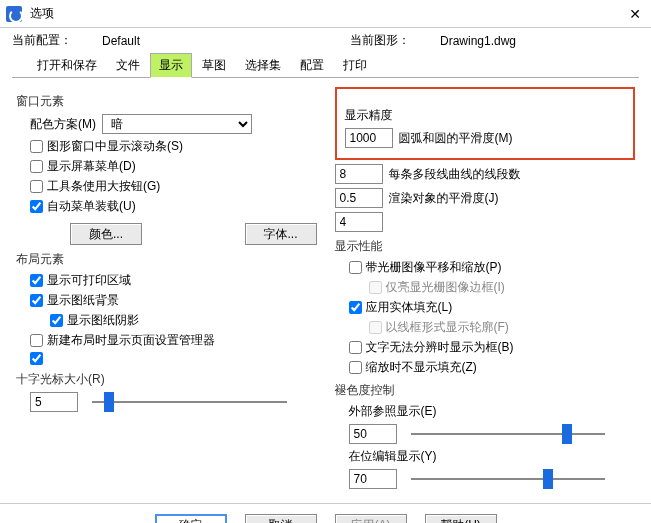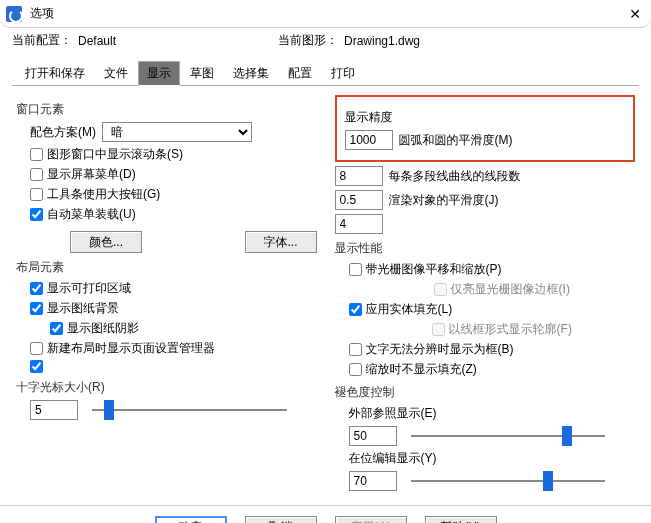--- a/index.html
+++ b/index.html
@@ -1,36 +1,36 @@
 <!DOCTYPE html>
 <html><head>
 <meta charset="utf-8">
 <style>
   * { box-sizing: border-box; font-family: "Microsoft YaHei", SimSun, sans-serif; font-size: 12px; }
   body { margin: 0; background: #fff; width: 651px; height: 523px; overflow: hidden; }
-  .titlebar { height: 28px; border-bottom: 1px solid #ccc; display: flex; align-items: center; padding: 0 6px; border-radius: 10px; }
+  .titlebar { height: 28px; border-bottom: 1px solid #ccc; display: flex; align-items: center; padding: 0 6px; }
   .titlebar .icon { width: 16px; height: 16px; background: #2a6bd6; margin-right: 8px; border-radius:2px; position:relative;}
   .titlebar .icon::after{content:"";position:absolute;left:3px;top:3px;width:10px;height:10px;border:2px solid #fff;border-radius:50%;border-top-color:transparent;}
   .titlebar .title { flex: 1; }
   .titlebar .close { font-size: 14px; padding: 0 4px; cursor:pointer;}
-  .contextrow { display:flex; align-items:center; padding: 4px 12px; }
+  .contextrow { display:flex; align-items:center; padding: 4px 12px; gap: 24px; }
   .contextrow .lbl { margin-right: 6px; }
   .contextrow .val { min-width:160px; }
-  .tabs { display:flex; padding: 0 16px; margin-top:8px;}
+  .tabs { display:flex; padding: 0 28px; margin-top:0;}
   .tab { padding: 3px 8px; border:1px solid transparent; cursor:pointer; margin-right:1px;}
-  .tab.active { border:1px solid #aaa; border-bottom:1px solid #fff; background:#737373; position:relative; z-index:2;}
+  .tab.active { border:1px solid #aaa; border-bottom:1px solid #fff; background:#bef264; position:relative; z-index:2;}
   .tabline { border-top:1px solid #aaa; margin:0 12px; position:relative; top:-1px; z-index:1;}
   .body { display:flex; padding: 8px 16px 4px 16px; gap:18px;}
   .col { flex:1; }
   .group .gtitle { color:#333; margin: 6px 0 4px 0;}
   .group .gcontent { padding-left: 14px;}
   .row { display:flex; align-items:center; margin: 4px 0; gap:6px;}
   .chk { display:flex; align-items:center; gap:4px; margin:3px 0; cursor:pointer;}
   .chk input { margin:0; width:13px; height:13px;}
-  .chk.disabled { color:#888;justify-content:center;}
+  .chk.disabled { color:#888;}
   select, input[type=text] { border:1px solid #888; padding:1px 4px; height:20px; background:#fff;}
   select { width: 150px;}
   .btn { border:1px solid #888; background:#eaeaea; padding:2px 12px; min-width:72px; text-align:center; cursor:pointer; box-shadow: inset 1px 1px 0 #fff; height:22px; display:flex; align-items:center; justify-content:center;}
   .btn.primary { background:#fff; border:2px solid #4a90f0;}
   .btn.disabled { color:#888;}
   .btngroup { display:flex; gap:16px; margin-top:8px; justify-content:space-between; padding-left:40px;}
   .precisionbox { border:2px solid #d42; padding:4px 8px 6px 8px; margin-bottom:4px;}
   .numin { width:48px; border:1px solid #888; padding:1px 4px; height:20px;}
   .slider { position:relative; height:20px; display:flex; align-items:center; flex:1; margin-left:8px; margin-right:30px;}
   .slider .track { position:absolute; left:0; right:0; height:2px; background:#888; top:9px;}
@@ -132,21 +132,21 @@
         <div class="slider">
             <div class="track"></div>
             <div class="thumb" style="left:6%"></div>
           </div>
       </div>
     </div>
   </div>
 
   <div class="col">
     <div class="precisionbox">
-      <div class="gtitle" style="margin-top:8px">显示精度</div>
+      <div class="gtitle" style="margin-top:14px">显示精度</div>
       <div class="gcontent row">
         <input type="text" class="numin" value="1000" style="">
         <span>圆弧和圆的平滑度(M)</span>
       </div>
     </div>
     <div class="gcontent">
       <div class="row">
           <input type="text" class="numin" value="8" style="">
           <span>每条多段线曲线的线段数</span>
         </div>

